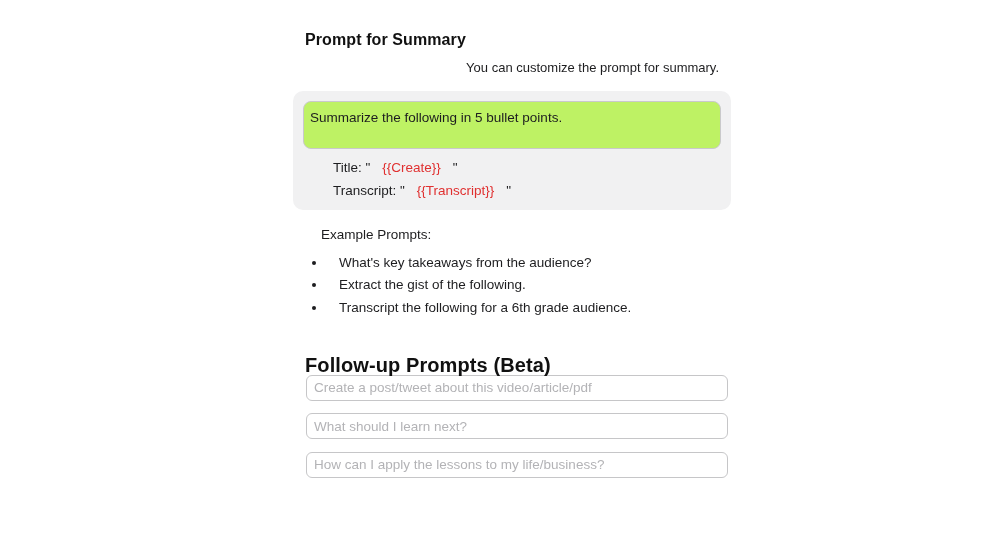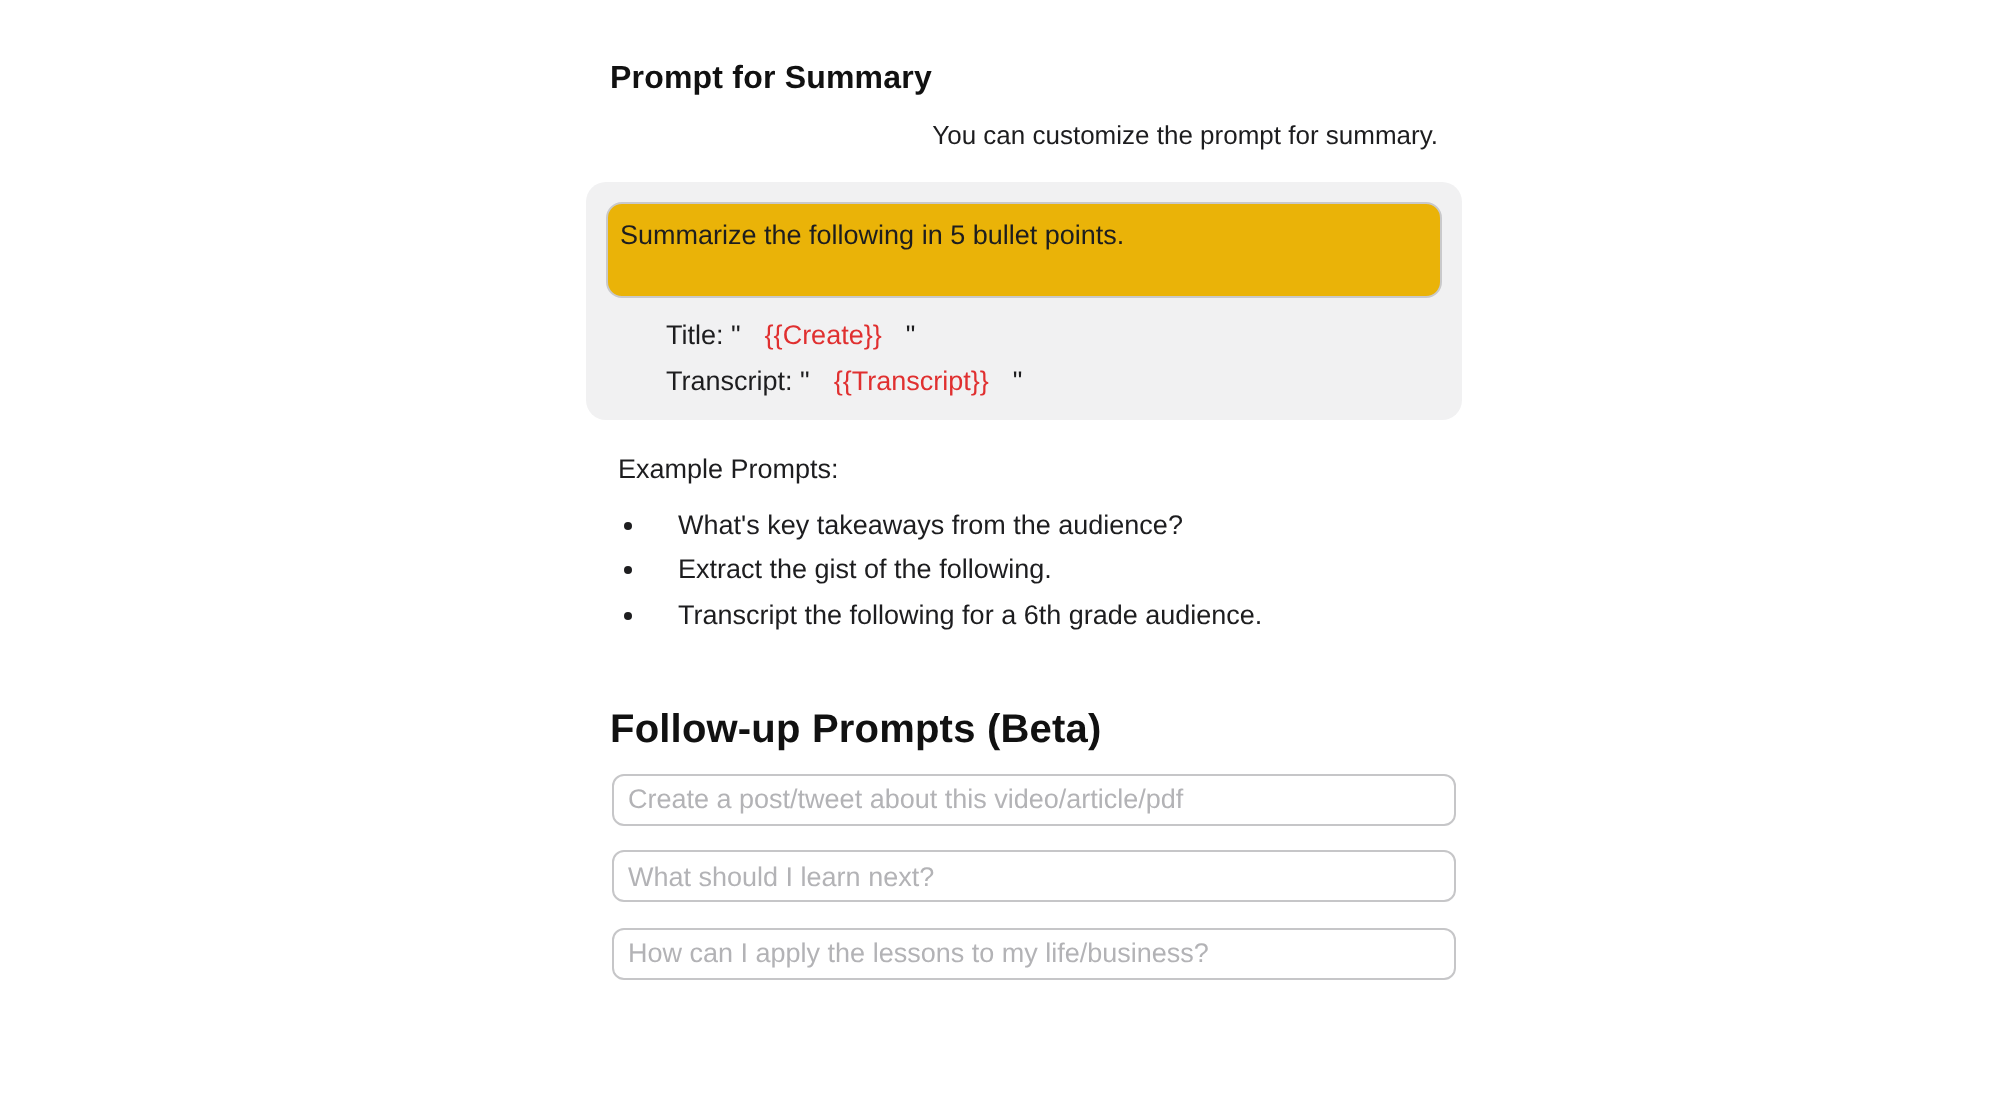--- a/index.html
+++ b/index.html
@@ -44,21 +44,21 @@
     margin-top: 15px;
     width: 438px;
     background: #f1f1f2;
     border-radius: 10px;
     padding: 10px 10px 8px 10px;
   }
   .prompt-textarea {
     display: block;
     width: 100%;
     height: 48px;
-    background: #eab308;
+    background: #bef264;
     border: 1px solid #c9c9cb;
     border-radius: 8px;
     padding: 7px 6px;
     font-family: "Liberation Sans", "DejaVu Sans", sans-serif;
     font-size: 13.5px;
     line-height: 17px;
     color: #1d1d1f;
     resize: none;
     outline: none;
   }
@@ -67,21 +67,21 @@
     padding-left: 6px;
   }
   .tpl-line {
     font-size: 13.5px;
     line-height: 23px;
     color: #1d1d1f;
     white-space: pre;
   }
   .tpl-var { color: var(--red, #e03030); }
   .examples-label {
-    margin: 16px 0 0 4px;
+    margin: 16px 0 0 16px;
     font-size: 13.5px;
     line-height: 17px;
     color: #1d1d1f;
   }
   ul.examples {
     margin: 9px 0 0 0;
     padding: 0 0 0 34px;
     list-style: disc outside;
   }
   ul.examples li {
@@ -98,21 +98,21 @@
     letter-spacing: 0.1px;
   }
   p.followup-desc {
     margin: 13px 0 0 0;
     width: 436px;
     font-size: 13.5px;
     line-height: 23px;
     color: #1d1d1f;
   }
   .followup-inputs {
-    margin-top: 12px;
+    margin-top: 0;
     width: 434px;
     margin-left: 1px;
   }
   .followup-input {
     display: block;
     width: 100%;
     height: 26px;
     margin-bottom: 12.5px;
     background: #ffffff;
     border: 1px solid #c6c6c8;

